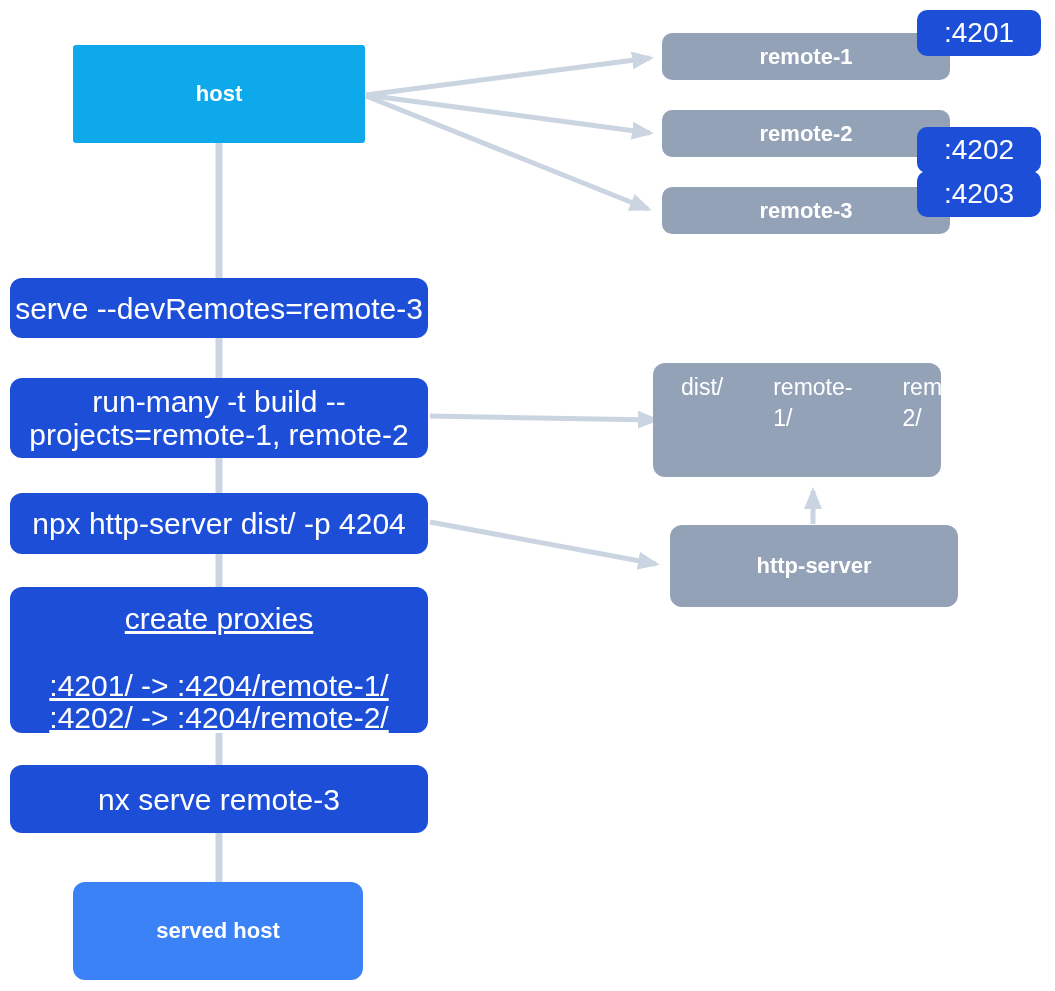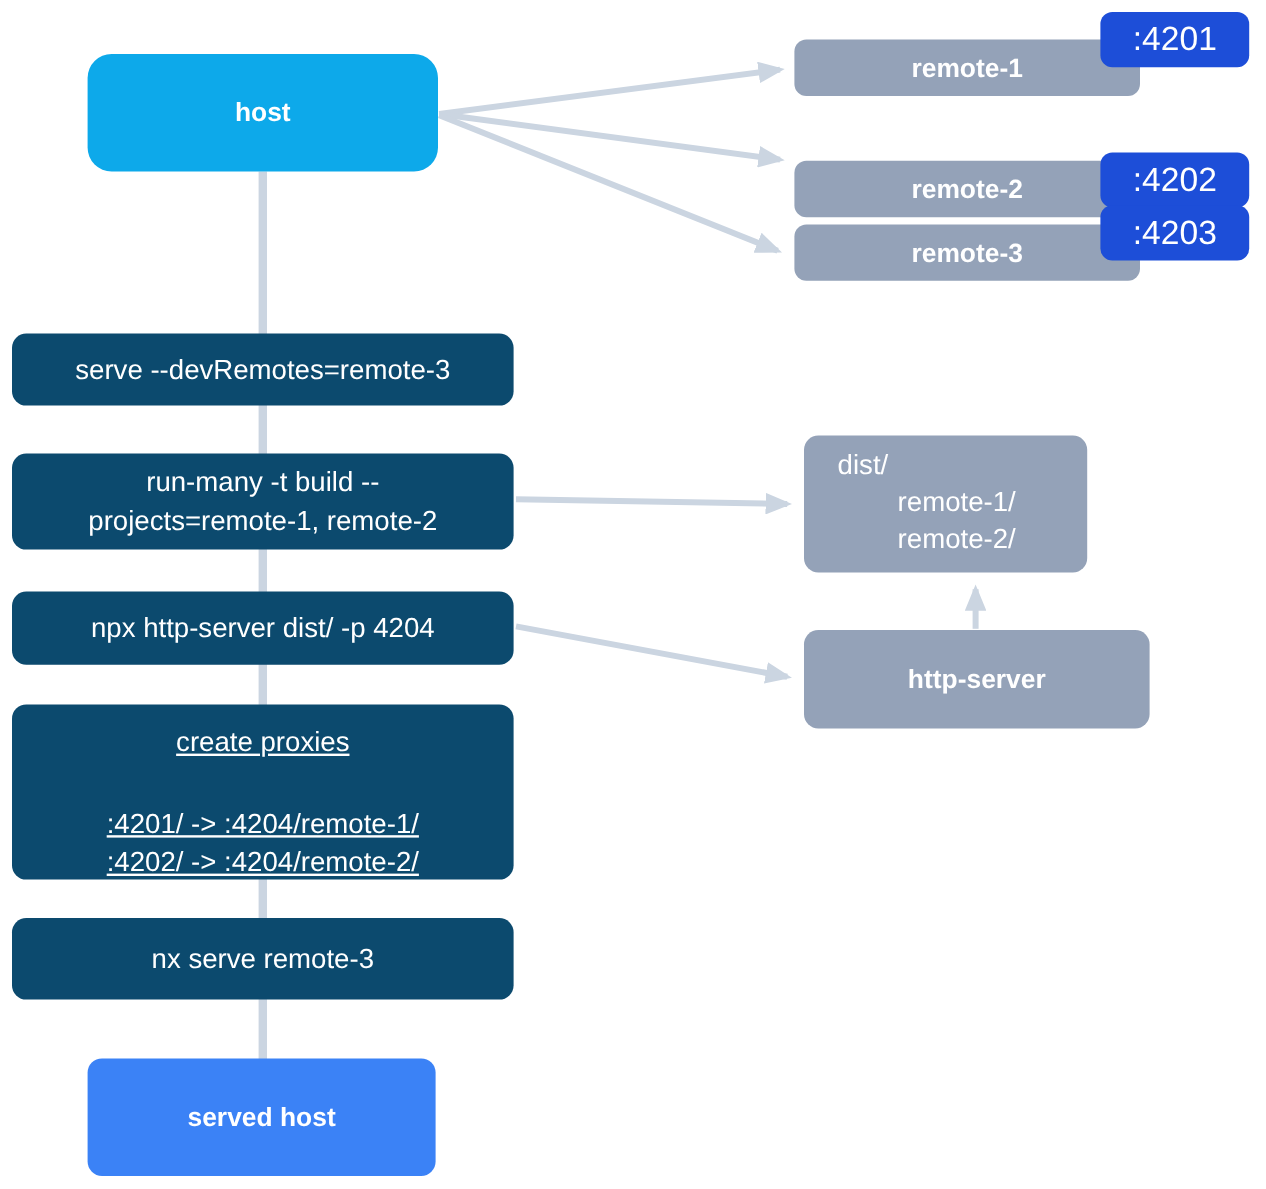--- a/index.html
+++ b/index.html
@@ -26,21 +26,21 @@
     display: flex;
     align-items: center;
     justify-content: center;
     color: #ffffff;
     z-index: 1;
   }
   .host-node {
     left: 73px; top: 45px;
     width: 292px; height: 98px;
     background: #0da9ea;
-    border-radius: 20px;
+    border-radius: 3px;
     font-weight: 700;
     font-size: 22px;
   }
   .served-host-node {
     left: 73px; top: 882px;
     width: 290px; height: 98px;
     background: #3b82f6;
     border-radius: 12px;
     font-weight: 700;
     font-size: 22px;
@@ -48,57 +48,56 @@
   .remote-node {
     left: 662px;
     width: 288px; height: 47px;
     background: #94a2b8;
     border-radius: 10px;
     font-weight: 700;
     font-size: 22px;
     z-index: 1;
   }
   .remote-1 { top: 33px; }
-  .remote-2 { top: 110px; margin-top: 24px; }
+  .remote-2 { top: 110px; }
   .remote-3 { top: 187px; }
   .port-badge {
     left: 917px;
     width: 124px; height: 46px;
     background: #1d4ed8;
     border-radius: 10px;
     font-size: 28px;
     z-index: 2;
   }
   .port-1 { top: 10px; }
   .port-2 { top: 96px; margin-top: 31px; }
   .port-3 { top: 171px; }
   .step {
     left: 10px;
     width: 418px;
-    background: #0c4a6e;
+    background: #1d4ed8;
     border-radius: 12px;
-    font-size: 23px;
+    font-size: 30px;
     flex-direction: column;
     text-align: center;
     line-height: 33px;
   }
   .step-serve   { top: 278px; height: 60px; }
   .step-build   { top: 378px; height: 80px; }
   .step-http    { top: 493px; height: 61px; }
   .step-proxies { top: 587px; height: 146px; justify-content: flex-start; padding-top: 15px; text-decoration: underline; }
   .step-nx-serve{ top: 765px; height: 68px; }
   .proxy-maps { margin-top: 35px; line-height: 32px; }
   .dist-node {
-    left: 670px; top: 363px;
-    width: 236px; height: 114px;
+    left: 653px; top: 363px;
+    width: 288px; height: 114px;
     background: #94a2b8;
     border-radius: 12px;
     font-size: 23px;
     line-height: 31px;
-    flex-direction: column;
     align-items: flex-start;
     justify-content: flex-start;
     padding: 9px 0 0 28px;
   }
   .dist-child { padding-left: 50px; }
   .http-server-node {
     left: 670px; top: 525px;
     width: 288px; height: 82px;
     background: #94a2b8;
     border-radius: 12px;

